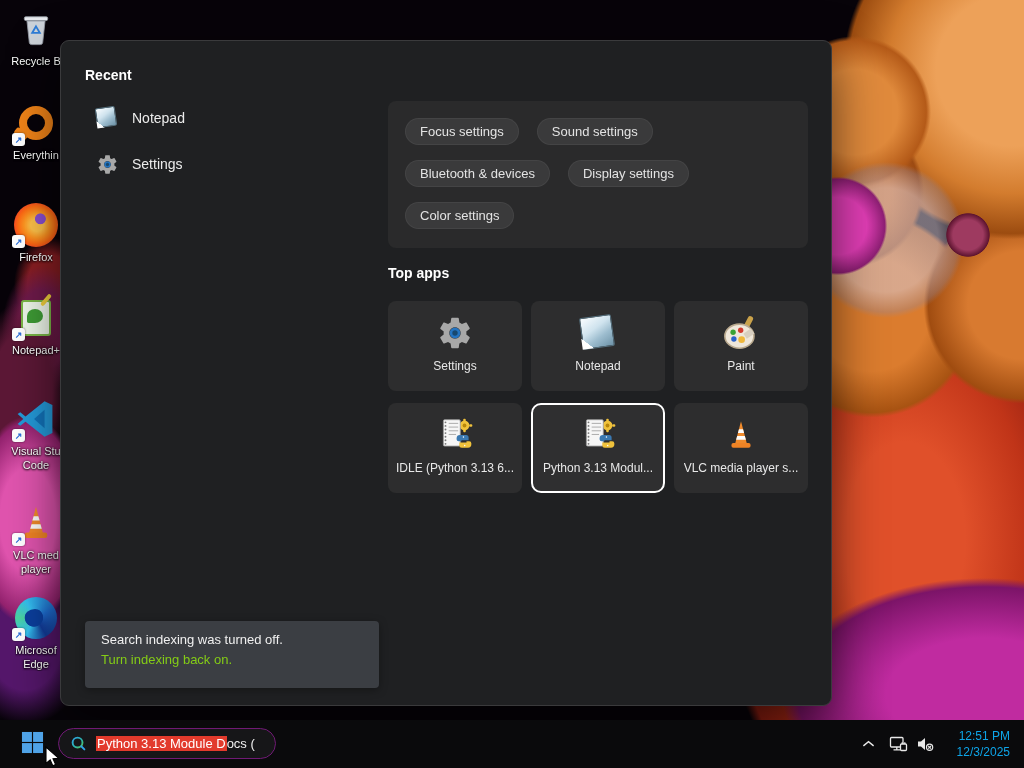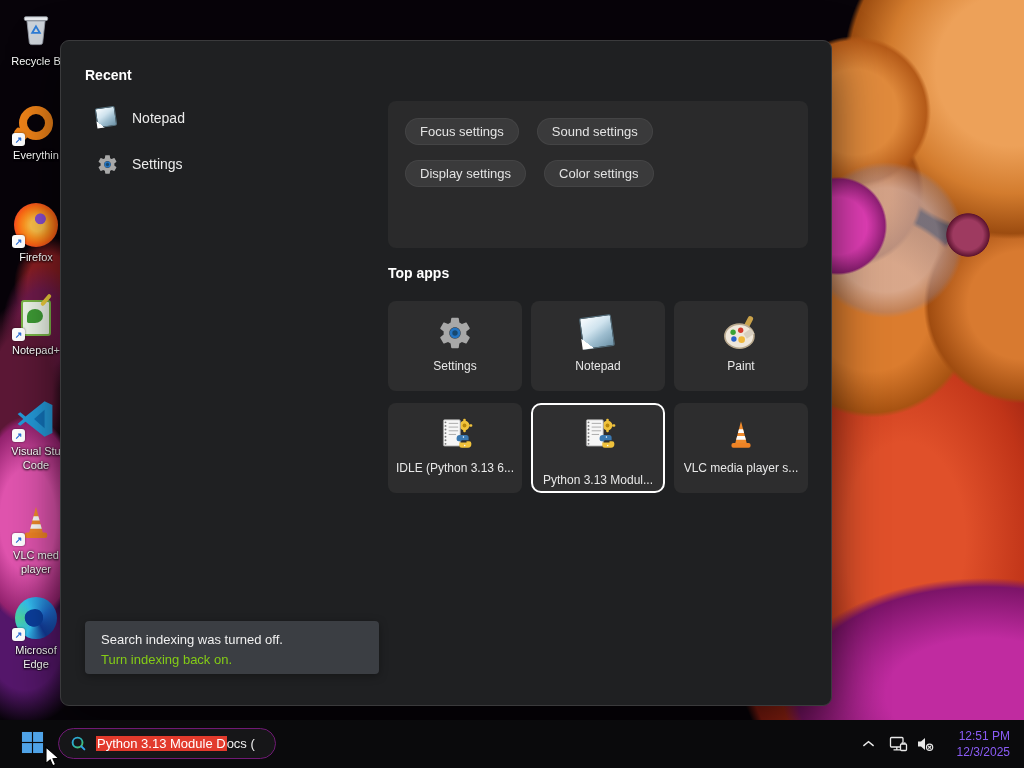--- a/index.html
+++ b/index.html
@@ -78,42 +78,42 @@
   .qs-card{position:absolute;left:327px;top:60px;width:420px;height:147px;background:#2a2a2b;
          border-radius:8px;padding:17px;display:flex;flex-wrap:wrap;gap:15px 18px;align-content:flex-start;}
   .pill{height:27px;padding:0 14px;display:flex;align-items:center;background:#3a3a3b;
         border:1px solid rgba(255,255,255,.05);border-radius:14px;font-size:13px;color:#e3e3e3;cursor:pointer;}
 
   .ta-title{left:327px;top:224px;text-align:center;}
   .tiles{position:absolute;left:327px;top:260px;display:grid;grid-template-columns:repeat(3,134px);
          grid-auto-rows:90px;gap:12px 9px;}
   .tile{background:#2d2d2e;border-radius:8px;display:flex;flex-direction:column;align-items:center;
         padding-top:13px;cursor:pointer;}
-  .tile.selected{border:2px solid #fff;border-radius:10px;background:#2f2f30;padding-top:11px;gap:12px;}
+  .tile.selected{border:2px solid #fff;border-radius:10px;background:#2f2f30;padding-top:11px;}
   .tile .t-art{width:38px;height:38px;display:flex;align-items:center;justify-content:center;}
   .tile .t-lbl{margin-top:7px;max-width:122px;font-size:12px;color:#e8e8e8;white-space:nowrap;overflow:hidden;}
 
-  .notice{position:absolute;left:24px;top:580px;width:294px;height:53px;background:#3b3e43;
+  .notice{position:absolute;left:24px;top:580px;width:294px;height:67px;background:#3b3e43;
           border-radius:4px;padding:11px 16px;box-shadow:0 2px 8px rgba(0,0,0,.35);}
   .notice .n-msg{font-size:13px;color:#f0f0f0;}
   .notice .n-act{margin-top:5px;font-size:13px;color:#84cc16;cursor:pointer;}
 
   
   .taskbar{position:absolute;left:0;bottom:0;width:1024px;height:48px;background:#0a0a0c;z-index:50;}
   .start-btn{position:absolute;left:14px;top:6px;width:36px;height:36px;border-radius:5px;display:flex;
          align-items:center;justify-content:center;cursor:pointer;}
   .searchbox{position:absolute;left:58px;top:8px;width:218px;height:31px;border:1px solid #701a75;
          border-radius:16px;background:#161618;display:flex;align-items:center;padding:0 10px;cursor:text;}
   .searchbox .stext{margin-left:8px;font-size:13px;white-space:nowrap;overflow:hidden;}
   .stext .sel{background:#e23a2c;color:#fff;padding:2px 1px;}
   .stext .rest{color:#f0f0f0;}
   .tray-btn{position:absolute;top:13px;width:24px;height:22px;display:flex;align-items:center;
          justify-content:center;border-radius:4px;cursor:pointer;}
   .tb-chev{left:856px;} .tb-net{left:886px;} .tb-vol{left:913px;}
-  .clock{position:absolute;right:10px;top:8px;text-align:right;color:#8b5cf6;font-size:12px;
+  .clock{position:absolute;right:10px;top:8px;text-align:right;color:#0ea5e9;font-size:12px;
          line-height:16px;cursor:pointer;padding:0 4px;border-radius:4px;}
 
   .cursor{position:absolute;left:45px;top:746px;z-index:60;pointer-events:none;}
 </style>
 </head>
 <body>
 
 <div class="screen">
   <div class="wallpaper"></div>
 
@@ -206,20 +206,21 @@
           <circle cx="12" cy="12" r="1.7" fill="#17486f"></circle>
         </svg>
       </span>
       <span class="ri-lbl">Settings</span>
     </div>
 
 
     <div class="qs-card">
       <span class="pill">Focus settings</span>
       <span class="pill">Sound settings</span>
+      <span class="pill">Bluetooth &amp; devices</span>
       <span class="pill">Display settings</span>
       <span class="pill">Color settings</span>
     </div>
 
     <div class="sec-title ta-title">Top apps</div>
 
     <div class="tiles">
 
       <div class="tile">
         <span class="t-art">

